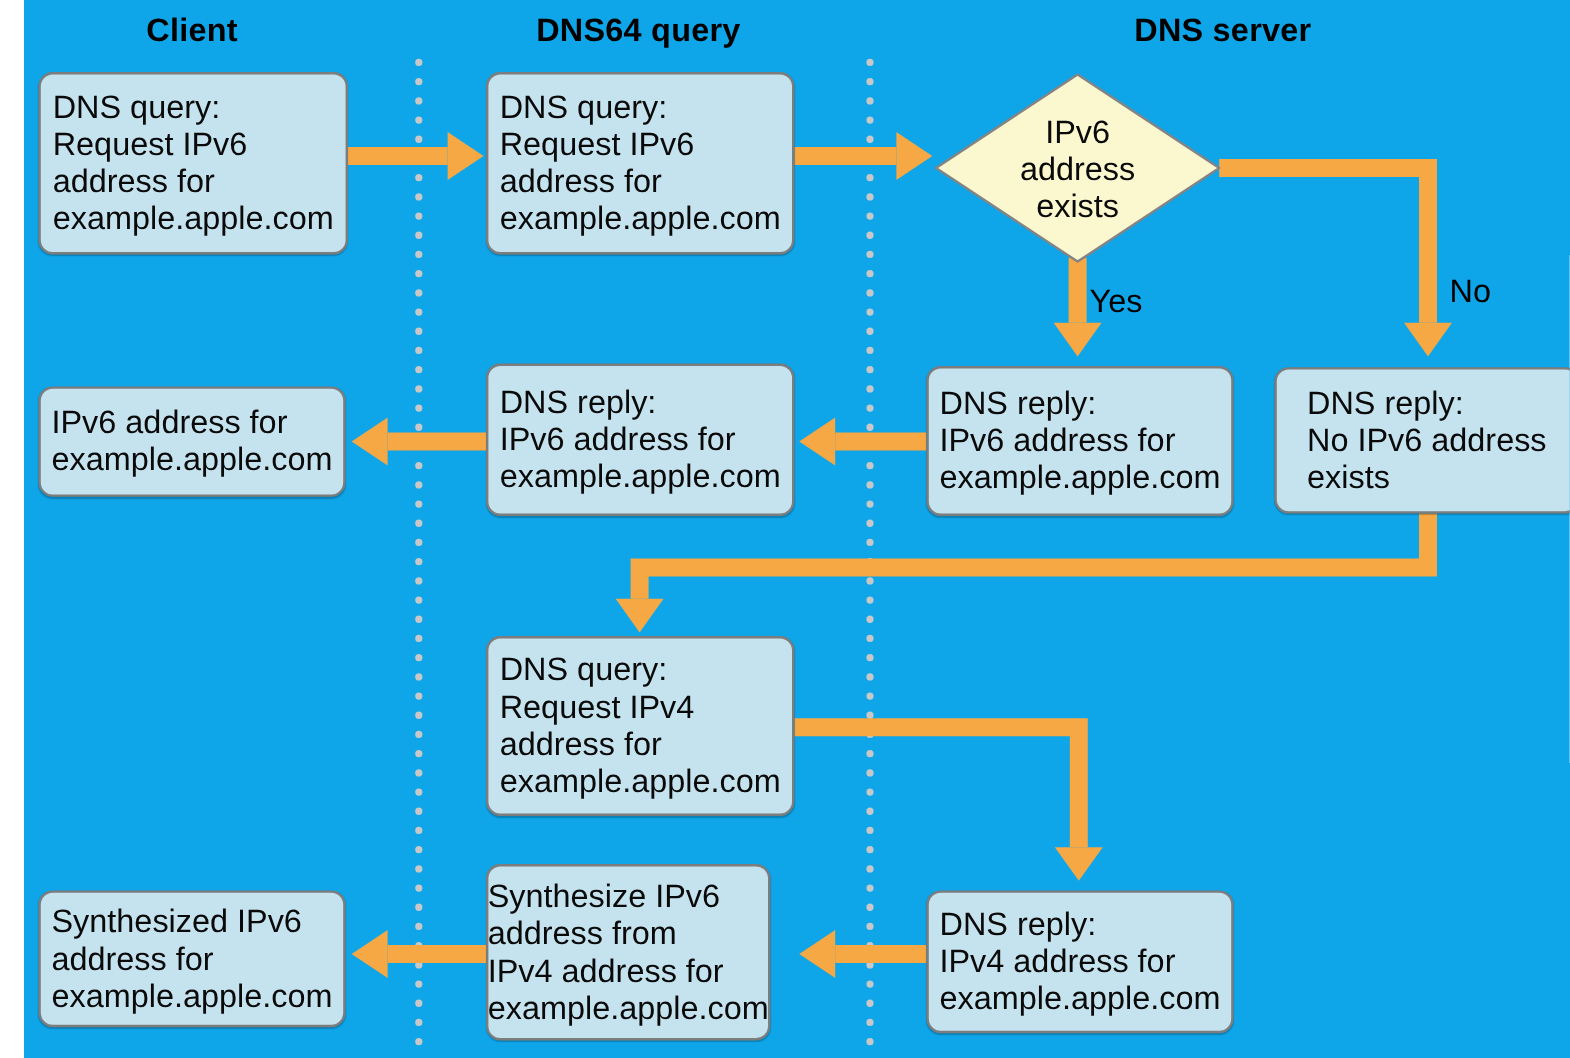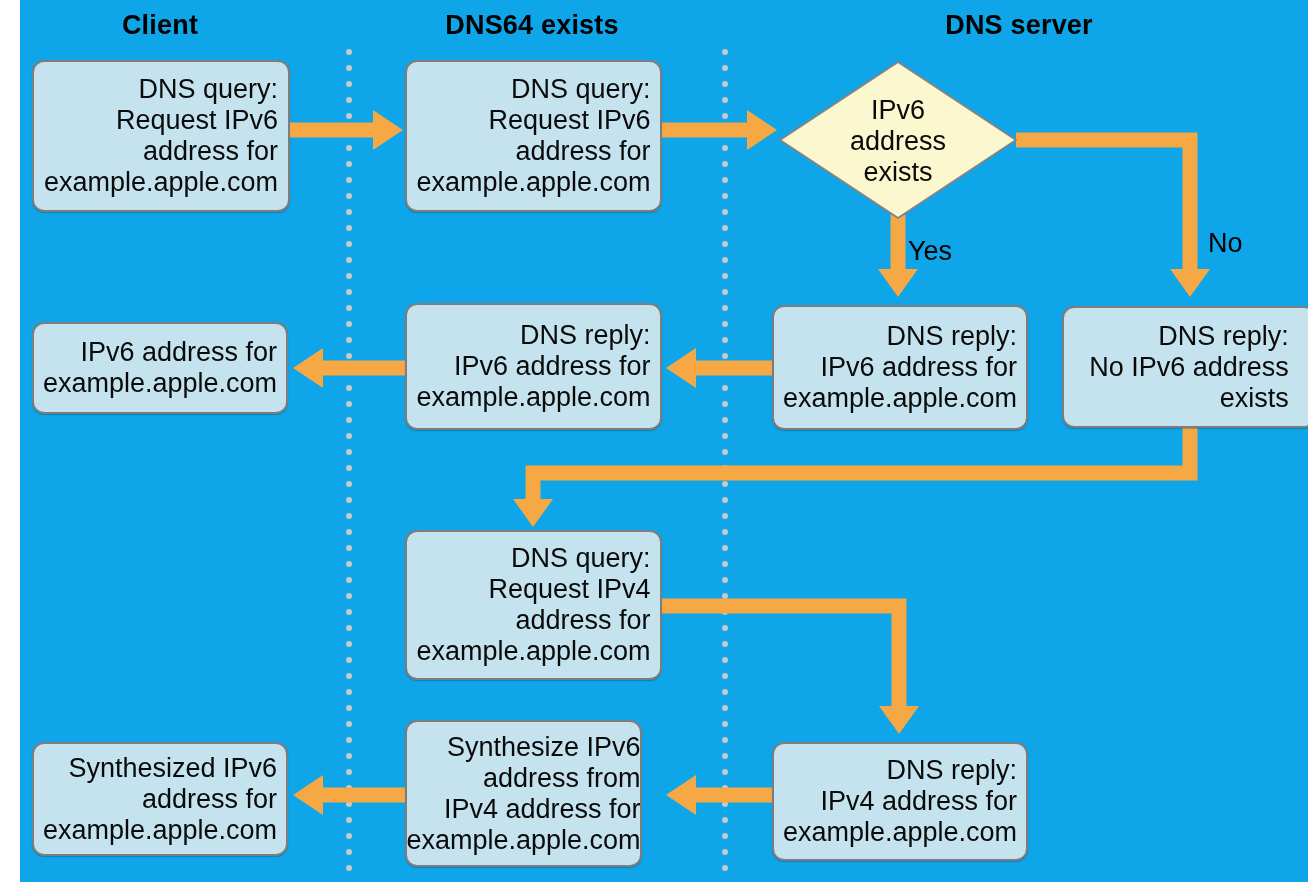--- a/index.html
+++ b/index.html
@@ -9,21 +9,21 @@
   }
   .layer{position:absolute;left:0;top:0;width:1308px;height:882px;}
   .hdr{
     position:absolute;top:10px;font-weight:bold;font-size:27px;
     text-align:center;color:#000;letter-spacing:0.2px;
   }
   .node{
     position:absolute;box-sizing:border-box;
     background:var(--box_fill);border:2px solid var(--box_border);
     border-radius:12px;display:flex;align-items:center;justify-content:center;
-    text-align:right;font-size:27px;line-height:31px;color:#0a0a0a;
+    text-align:left;font-size:27px;line-height:31px;color:#0a0a0a;
     white-space:pre-line;box-shadow:0 1px 1px rgba(0,0,0,0.22);
   }
   .diamond-text{
     position:absolute;text-align:center;font-size:27px;line-height:31px;
     white-space:pre-line;color:#0a0a0a;
   }
   .branch-lbl{position:absolute;font-size:27px;color:#000;}
   .divider{stroke:var(--dots);stroke-width:6;stroke-linecap:round;}
   .shaft{stroke:var(--arrow);stroke-width:15;fill:none;stroke-linejoin:miter;}
   .head{fill:var(--arrow);stroke:none;}
@@ -66,21 +66,21 @@
     <path class="shaft" d="M752 795 H676"></path>
     <polygon class="head" points="676,775 646,795 676,815"></polygon>
 
     <path class="shaft" d="M385 795 H303"></path>
     <polygon class="head" points="303,775 273,795 303,815"></polygon>
 
     <polygon class="diamond" points="878,62 996,140 878,218 760,140"></polygon>
   </svg>
 
   <div class="hdr" style="left:40px;width:200px;">Client</div>
-  <div class="hdr" style="left:392px;width:240px;">DNS64 exists</div>
+  <div class="hdr" style="left:392px;width:240px;">DNS64 query</div>
   <div class="hdr" style="left:879px;width:240px;text-align:center;">DNS server</div>
 
   <div class="node" style="left:12px;top:60px;width:258px;height:152px;">DNS query:
 Request IPv6
 address for
 example.apple.com</div>
   <div class="node" style="left:385px;top:60px;width:257px;height:152px;">DNS query:
 Request IPv6
 address for
 example.apple.com</div>

